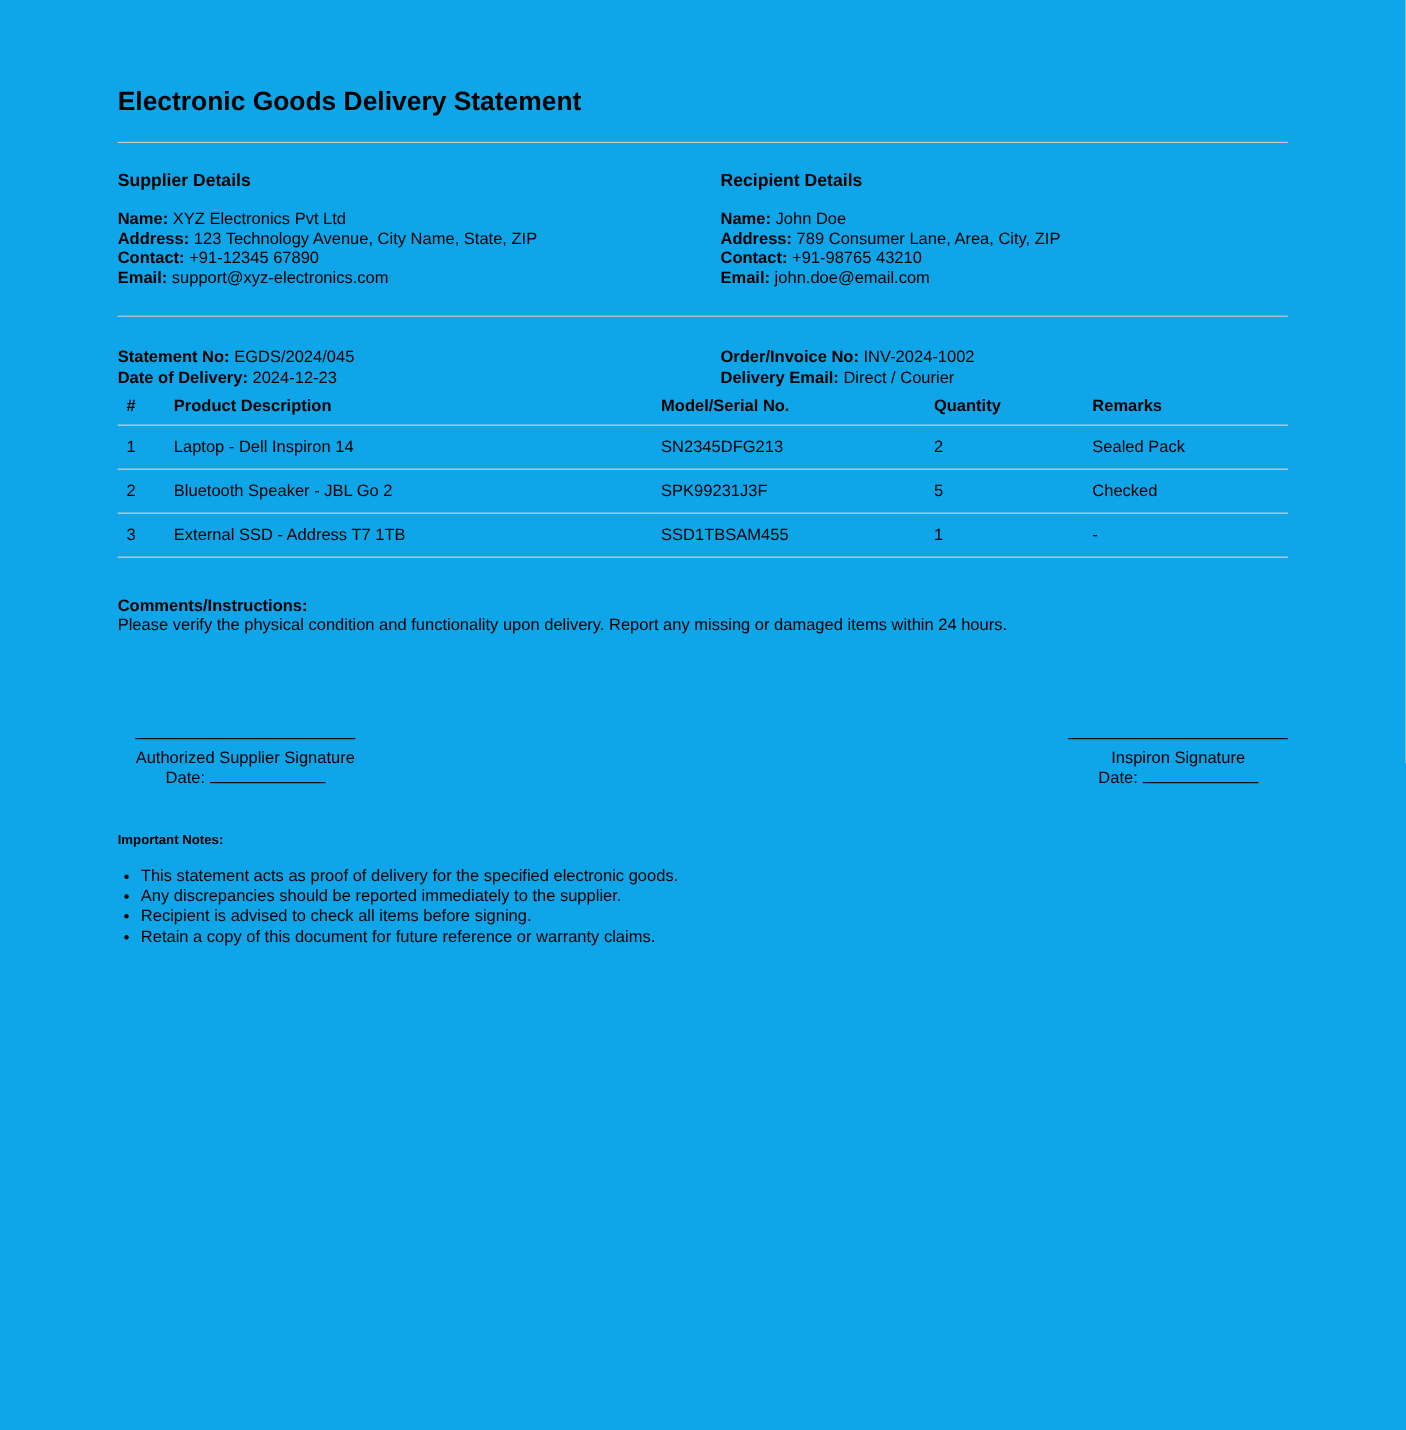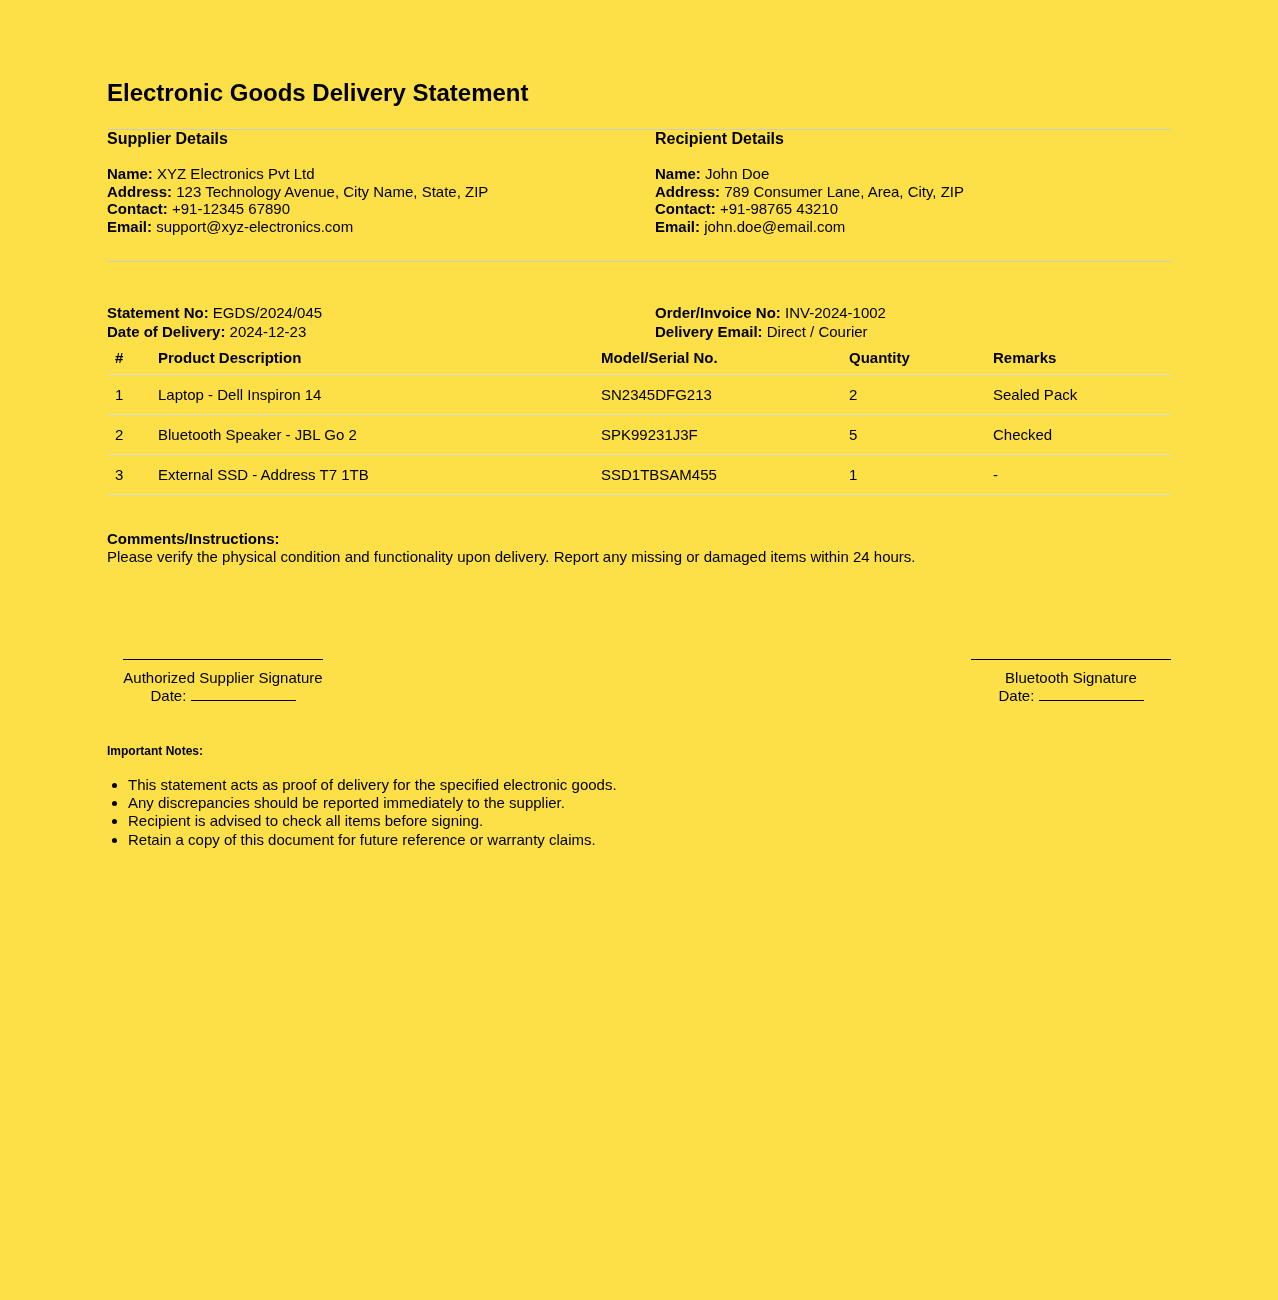--- a/index.html
+++ b/index.html
@@ -6,51 +6,51 @@
   html, body { margin: 0; padding: 0; background: #ffffff; }
   body {
     font-family: "Liberation Sans", "DejaVu Sans", sans-serif;
     color: #000000;
     -webkit-font-smoothing: antialiased;
   }
   .page {
     position: relative;
     width: 1278px;
     height: 1300px;
-    background: #fde047;
+    background: #0ea5e9;
     padding: 79px 107px 0 107px;
     overflow: hidden;
   }
   h1.doc-title {
     font-size: 24px;
     font-weight: 700;
     margin: 0 0 22px 0;
     line-height: 1.15;
   }
   hr.divider {
     border: none;
     border-top: 1px solid #cccccc;
     height: 0;
     margin: 0;
   }
   .two-col { display: flex; }
   .col { width: 50%; }
   .col-right { padding-left: 16px; }
-  .parties { margin-bottom: 25px; }
+  .parties { margin-top: 26px; margin-bottom: 25px; }
   .section-heading {
     font-size: 16px;
     font-weight: 700;
     margin: 0 0 17px 0;
     line-height: 1.15;
   }
   .detail-line {
     font-size: 15px;
     line-height: 17.7px;
   }
-  .meta { margin-top: 41px; align-items: center; }
+  .meta { margin-top: 27px; align-items: center; }
   .meta .detail-line { line-height: 19px; }
   .goods-heading {
     font-size: 16px;
     font-weight: 700;
     margin: 23px 0 17px 0;
     line-height: 1.15;
   }
   table.goods {
     width: 100%;
     border-collapse: collapse;
@@ -245,21 +245,21 @@
     <div class="sig-block">
       <div class="sig-line"></div>
       <div class="sig-label">Authorized Supplier Signature</div>
       <div class="sig-date">
         <span>Date:</span>
         <span class="date-underline"></span>
       </div>
     </div>
     <div class="sig-block">
       <div class="sig-line"></div>
-      <div class="sig-label">Bluetooth Signature</div>
+      <div class="sig-label">Inspiron Signature</div>
       <div class="sig-date">
         <span>Date:</span>
         <span class="date-underline"></span>
       </div>
     </div>
   </div>
 
   <div class="notes">
     <div class="notes-label">Important Notes:</div>
     <ul>

